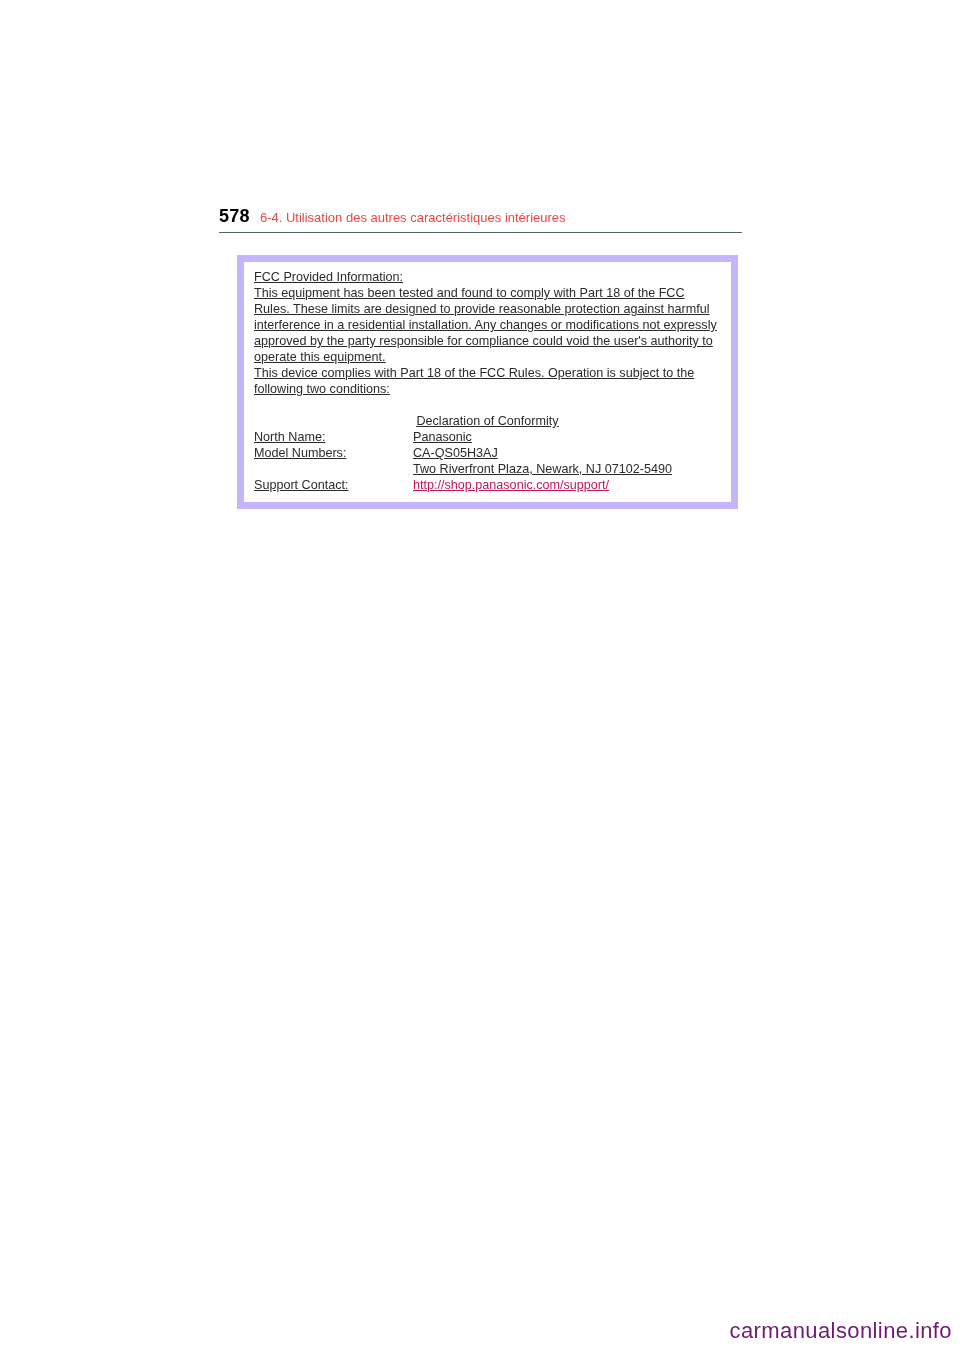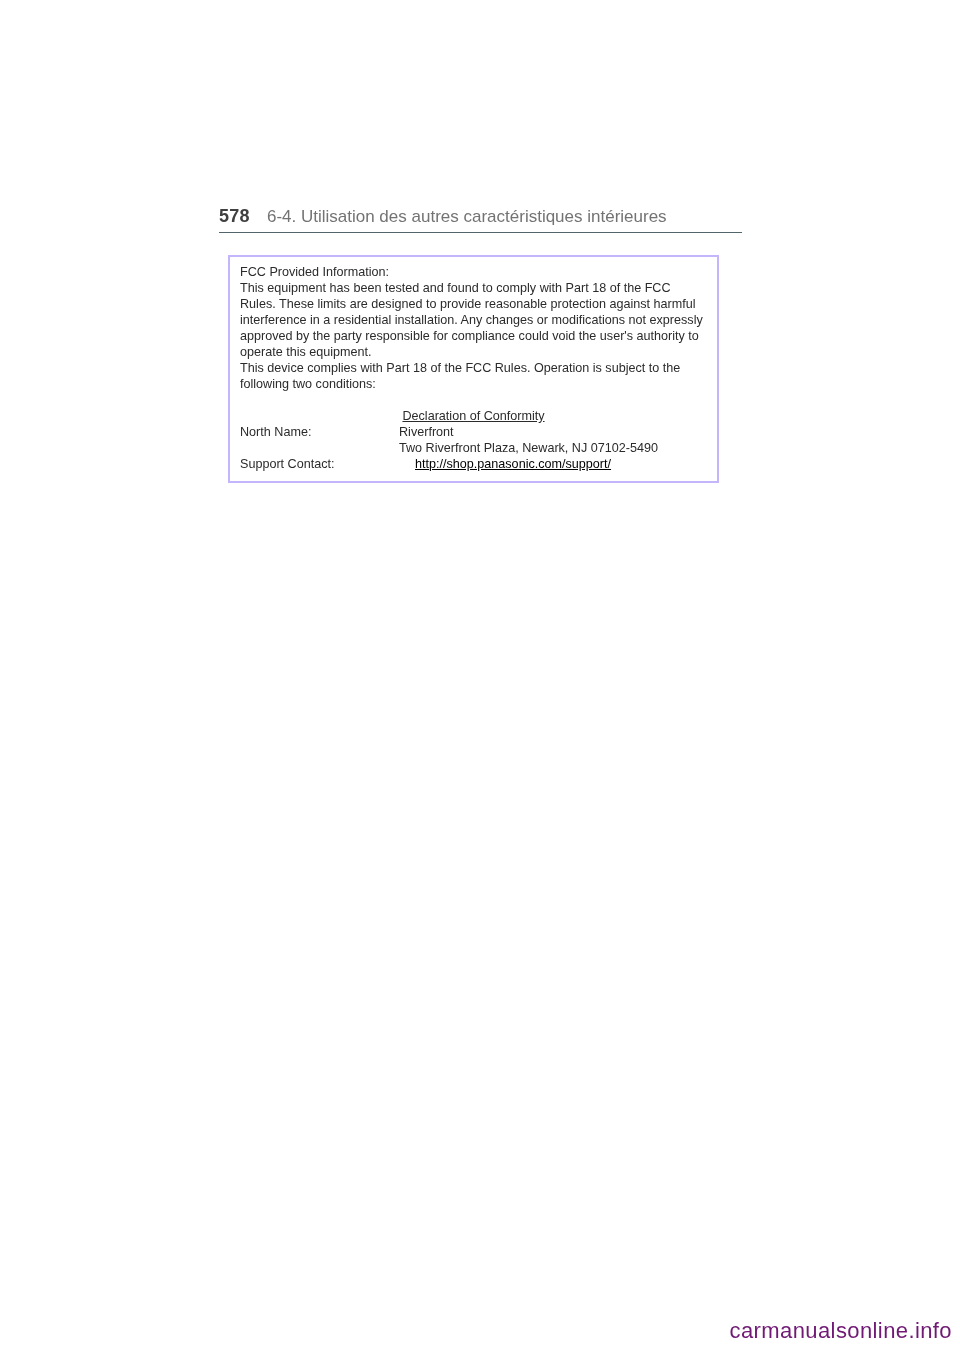--- a/index.html
+++ b/index.html
@@ -19,53 +19,54 @@
   
   .page-header {
     position: absolute;
     left: 219px;
     top: 206px;
     white-space: nowrap;
   }
   .page-num {
     font-size: 18px;
     font-weight: bold;
-    color: #404040;
+    color: #000000;
     letter-spacing: 0.3px;
     vertical-align: baseline;
   }
   .section-title {
-    font-size: 17px;
-    color: #737373;
-    margin-left: 17px;
+    font-size: 13px;
+    color: #ef4444;
+    margin-left: 10px;
   }
   .header-rule {
     position: absolute;
     left: 219px;
     top: 232px;
     width: 523px;
     height: 1px;
     background: #51656a;
     border: none;
     margin: 0;
     padding: 0;
   }
 
   
   .fcc-box {
     position: absolute;
-    left: 228px;
+    left: 237px;
     top: 255px;
     width: 467px;
     padding: 7px 10px 9px 10px;
-    border: 2px solid #c4b5fd;
+    border: 7px solid #c4b5fd;
     font-size: 12.6px;
     line-height: 16px;
     color: #2b2b2b;
     background: #ffffff;
+    text-decoration: underline;
   }
   .fcc-box p {
     margin: 0;
     padding: 0;
   }
   .decl-heading {
     margin-top: 16px !important;
     text-decoration: underline;
     text-align: center;
   }
@@ -73,24 +74,23 @@
     display: flex;
   }
   .decl-label {
     flex: 0 0 159px;
     width: 159px;
   }
   .decl-value {
     flex: 1;
   }
   .support-link {
-    color: #000000;
+    color: #be185d;
     text-decoration: underline;
     cursor: pointer;
-    margin-left: 16px;
   }
 
   
   .watermark {
     position: absolute;
     right: 8px;
     top: 1318px;
     font-size: 22px;
     color: #701a75;
     letter-spacing: 0.4px;
@@ -107,23 +107,27 @@
 
 <div class="fcc-box">
   <p>FCC Provided Information:</p>
   <p>This equipment has been tested and found to comply with Part 18 of the FCC Rules. These limits are designed to provide reasonable protection against harmful interference in a residential installation. Any changes or modifications not expressly approved by the party responsible for compliance could void the user's authority to operate this equipment.</p>
   <p>This device complies with Part 18 of the FCC Rules. Operation is subject to the following two conditions:</p>
 
   <p class="decl-heading">Declaration of Conformity</p>
 
   <div class="decl-row">
     <span class="decl-label">North Name:</span>
-    <span class="decl-value">Riverfront</span>
+    <span class="decl-value">Panasonic</span>
   </div>
 
+  <div class="decl-row">
+    <span class="decl-label">Model Numbers:</span>
+    <span class="decl-value">CA-QS05H3AJ</span>
+  </div>
 
 
   <div class="decl-row">
     <span class="decl-label"></span>
     <span class="decl-value">Two Riverfront Plaza, Newark, NJ 07102-5490</span>
   </div>
 
   <div class="decl-row">
     <span class="decl-label">Support Contact:</span>
     <span class="decl-value">

